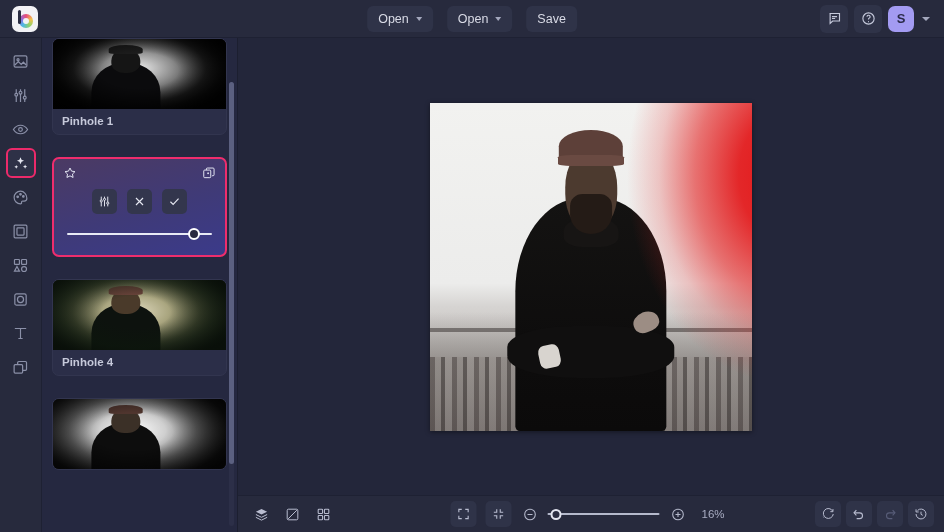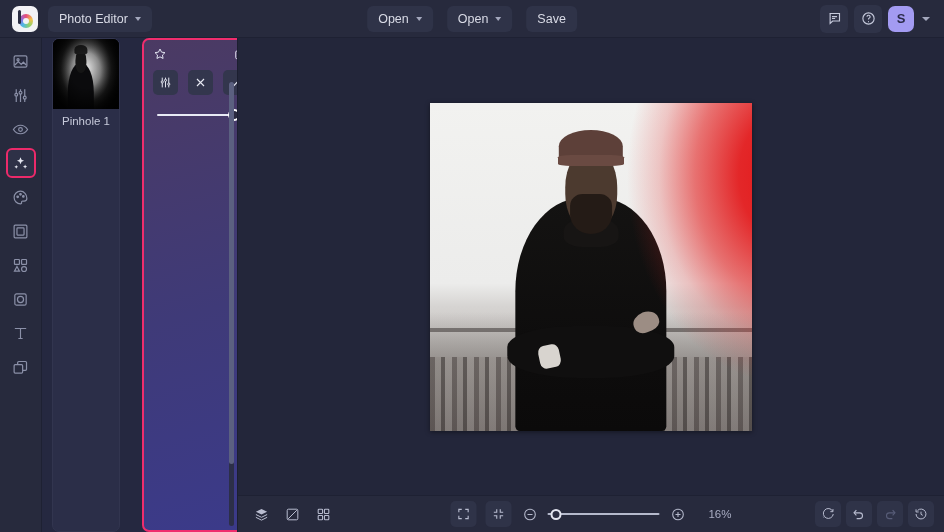--- a/index.html
+++ b/index.html
@@ -154,22 +154,23 @@
     flex: 1;
   }
   .info-btn {
     width: 22px; height: 22px;
     display: flex; align-items: center; justify-content: center;
     color: #9ba0b8; cursor: pointer;
   }
   .presets {
     flex: 1; overflow: hidden;
     padding: 0 10px 0 10px;
-    display: flex; flex-direction: row; gap: 22px;
-    position: relative;
+    display: flex; flex-direction: column; gap: 22px;
+    position: relative;
+    font-weight: bold;
   }
   .preset {
     border-radius: 7px;
     background: #2b2e48;
     overflow: hidden;
     cursor: pointer;
     flex-shrink: 0;
     border: 1px solid #32354f;
   }
   .preset .thumb {
@@ -394,21 +395,20 @@
   }
 
   
   .bottombar {
     height: 37px; min-height: 37px;
     background: #272a3d;
     border-top: 1px solid #1e2133;
     display: flex; align-items: center;
     padding: 0 10px;
     position: relative;
-    text-align: right;
   }
   .bb-left, .bb-right { display: flex; align-items: center; gap: 5px; }
   .bb-right { margin-left: auto; }
   .bb-center {
     position: absolute; left: 50%; transform: translateX(-50%);
     display: flex; align-items: center; gap: 9px;
   }
   .bb-btn {
     width: 26px; height: 26px; border-radius: 5px;
     background: #2f3348;
@@ -444,24 +444,20 @@
 </head>
 <body>
 
 <div class="app">
 
   <div class="topbar">
     <div class="logo">
       <div class="ring"></div>
         <div class="stem"></div>
         <div class="hole"></div>
-    </div>
-    <div class="app-switcher">
-      <span>Photo Editor</span>
-      <span class="chev"></span>
     </div>
 
     <div class="center-group">
       <div class="tbtn">
         <span>Open</span>
         <span class="chev"></span>
       </div>
       <div class="tbtn">
         <span>Open</span>
         <span class="chev"></span>
@@ -640,20 +636,21 @@
         <div class="preset">
           <div class="thumb">
             <div class="photo">
               <div class="bg" style="background:radial-gradient(ellipse 56% 72% at 48% 45%, #ded8bd 0%, #a9a57f 34%, #4e5239 66%, #181e16 100%);"></div>
               <div class="figure" style="background:#0d120e"></div>
               <div class="head" style="background:#4a3a2a"></div>
               <div class="hat" style="background:#6b443b"></div>
               <div class="vig" style="background:radial-gradient(ellipse 62% 70% at 48% 46%, rgba(10,18,10,0) 32%, rgba(12,22,12,0.68) 72%, rgba(8,14,8,0.93) 100%);"></div>
             </div>
           </div>
+          <div class="label">Pinhole 4</div>
         </div>
 
         <div class="preset">
           <div class="thumb">
             <div class="photo">
               <div class="bg" style="background:radial-gradient(ellipse 56% 72% at 46% 45%, #ffffff 0%, #cfcfcf 34%, #6a6a6a 66%, #1c1c1c 100%);"></div>
               <div class="figure" style="background:#0d0d0d"></div>
               <div class="head" style="background:#3b3027"></div>
               <div class="hat" style="background:#4f352e"></div>
               <div class="vig" style="background:radial-gradient(ellipse 64% 74% at 46% 46%, rgba(0,0,0,0) 36%, rgba(0,0,0,0.55) 76%, rgba(0,0,0,0.85) 100%);"></div>

